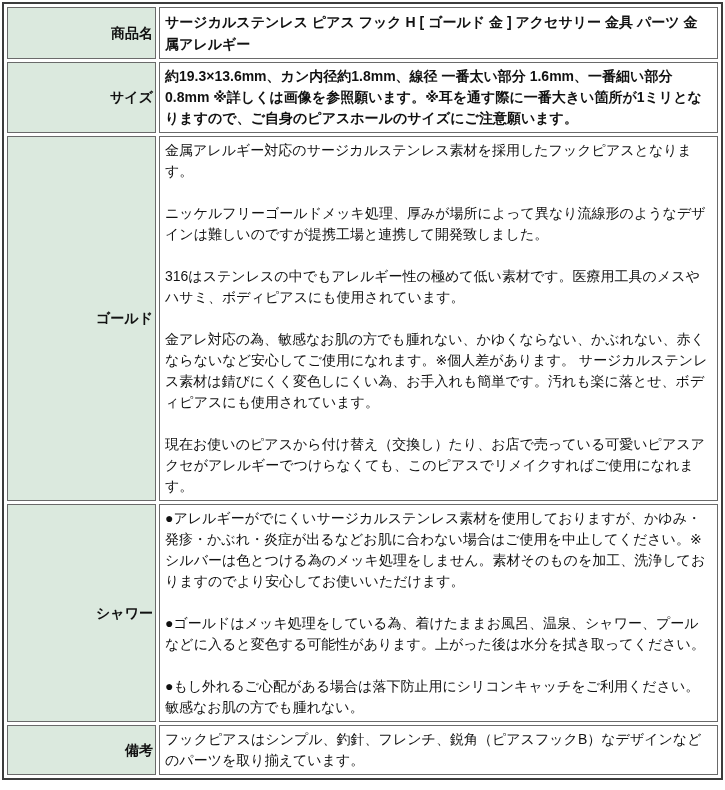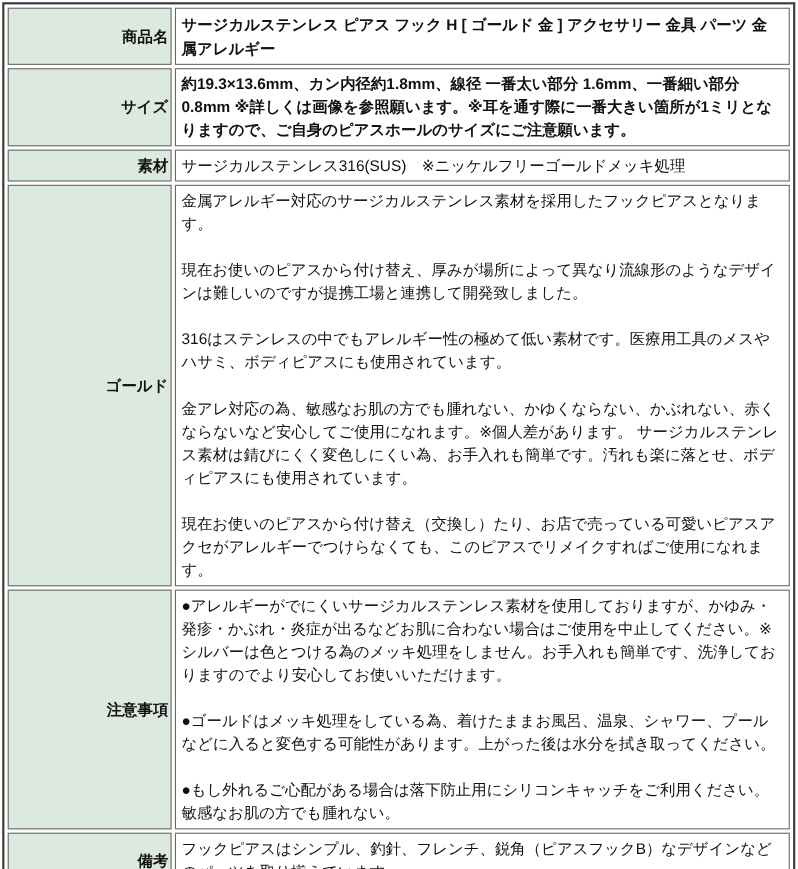--- a/index.html
+++ b/index.html
@@ -65,40 +65,34 @@
       <td class="content bold">
         <p>サージカルステンレス ピアス フック H [ ゴールド 金 ] アクセサリー 金具 パーツ 金属アレルギー</p>
       </td>
     </tr>
     <tr class="r2">
       <td class="label">サイズ</td>
       <td class="content">
         <p>約19.3×13.6mm、カン内径約1.8mm、線径 一番太い部分 1.6mm、一番細い部分 0.8mm ※詳しくは画像を参照願います。※耳を通す際に一番大きい箇所が1ミリとなりますので、ご自身のピアスホールのサイズにご注意願います。</p>
       </td>
     </tr>
-    <tr class="r3">
-      <td class="label">素材</td>
-      <td class="content">
-        <p>サージカルステンレス316(SUS)　※ニッケルフリーゴールドメッキ処理</p>
-      </td>
-    </tr>
     <tr class="r5">
       <td class="label">ゴールド</td>
       <td class="content">
         <p>金属アレルギー対応のサージカルステンレス素材を採用したフックピアスとなります。</p>
-        <p>現在お使いのピアスから付け替え、厚みが場所によって異なり流線形のようなデザインは難しいのですが提携工場と連携して開発致しました。</p>
+        <p>ニッケルフリーゴールドメッキ処理、厚みが場所によって異なり流線形のようなデザインは難しいのですが提携工場と連携して開発致しました。</p>
         <p>316はステンレスの中でもアレルギー性の極めて低い素材です。医療用工具のメスやハサミ、ボディピアスにも使用されています。</p>
         <p>金アレ対応の為、敏感なお肌の方でも腫れない、かゆくならない、かぶれない、赤くならないなど安心してご使用になれます。※個人差があります。 サージカルステンレス素材は錆びにくく変色しにくい為、お手入れも簡単です。汚れも楽に落とせ、ボディピアスにも使用されています。</p>
         <p>現在お使いのピアスから付け替え（交換し）たり、お店で売っている可愛いピアスアクセがアレルギーでつけらなくても、このピアスでリメイクすればご使用になれます。</p>
       </td>
     </tr>
     <tr class="r6">
-      <td class="label">注意事項</td>
+      <td class="label">シャワー</td>
       <td class="content">
-        <p>●アレルギーがでにくいサージカルステンレス素材を使用しておりますが、かゆみ・発疹・かぶれ・炎症が出るなどお肌に合わない場合はご使用を中止してください。※シルバーは色とつける為のメッキ処理をしません。お手入れも簡単です、洗浄しておりますのでより安心してお使いいただけます。</p>
+        <p>●アレルギーがでにくいサージカルステンレス素材を使用しておりますが、かゆみ・発疹・かぶれ・炎症が出るなどお肌に合わない場合はご使用を中止してください。※シルバーは色とつける為のメッキ処理をしません。素材そのものを加工、洗浄しておりますのでより安心してお使いいただけます。</p>
         <p>●ゴールドはメッキ処理をしている為、着けたままお風呂、温泉、シャワー、プールなどに入ると変色する可能性があります。上がった後は水分を拭き取ってください。</p>
         <p>●もし外れるご心配がある場合は落下防止用にシリコンキャッチをご利用ください。敏感なお肌の方でも腫れない。</p>
       </td>
     </tr>
     <tr class="r7">
       <td class="label">備考</td>
       <td class="content">
         <p>フックピアスはシンプル、釣針、フレンチ、鋭角（ピアスフックB）なデザインなどのパーツを取り揃えています。</p>
       </td>
     </tr>

